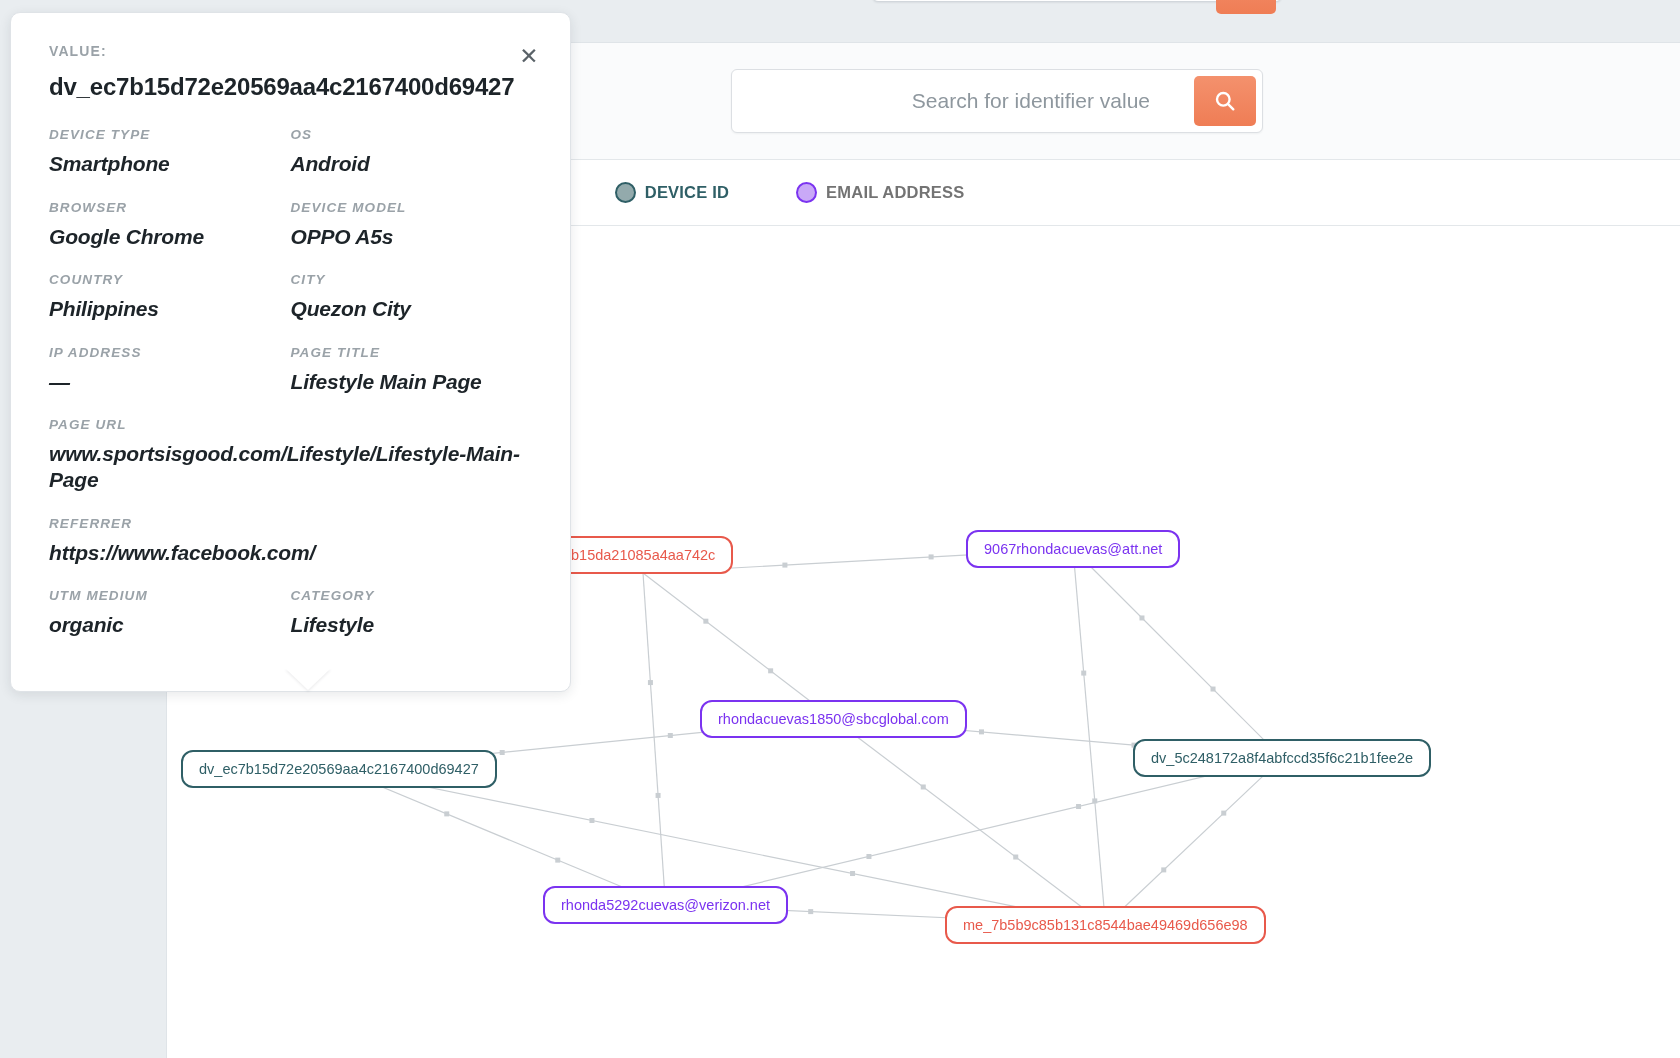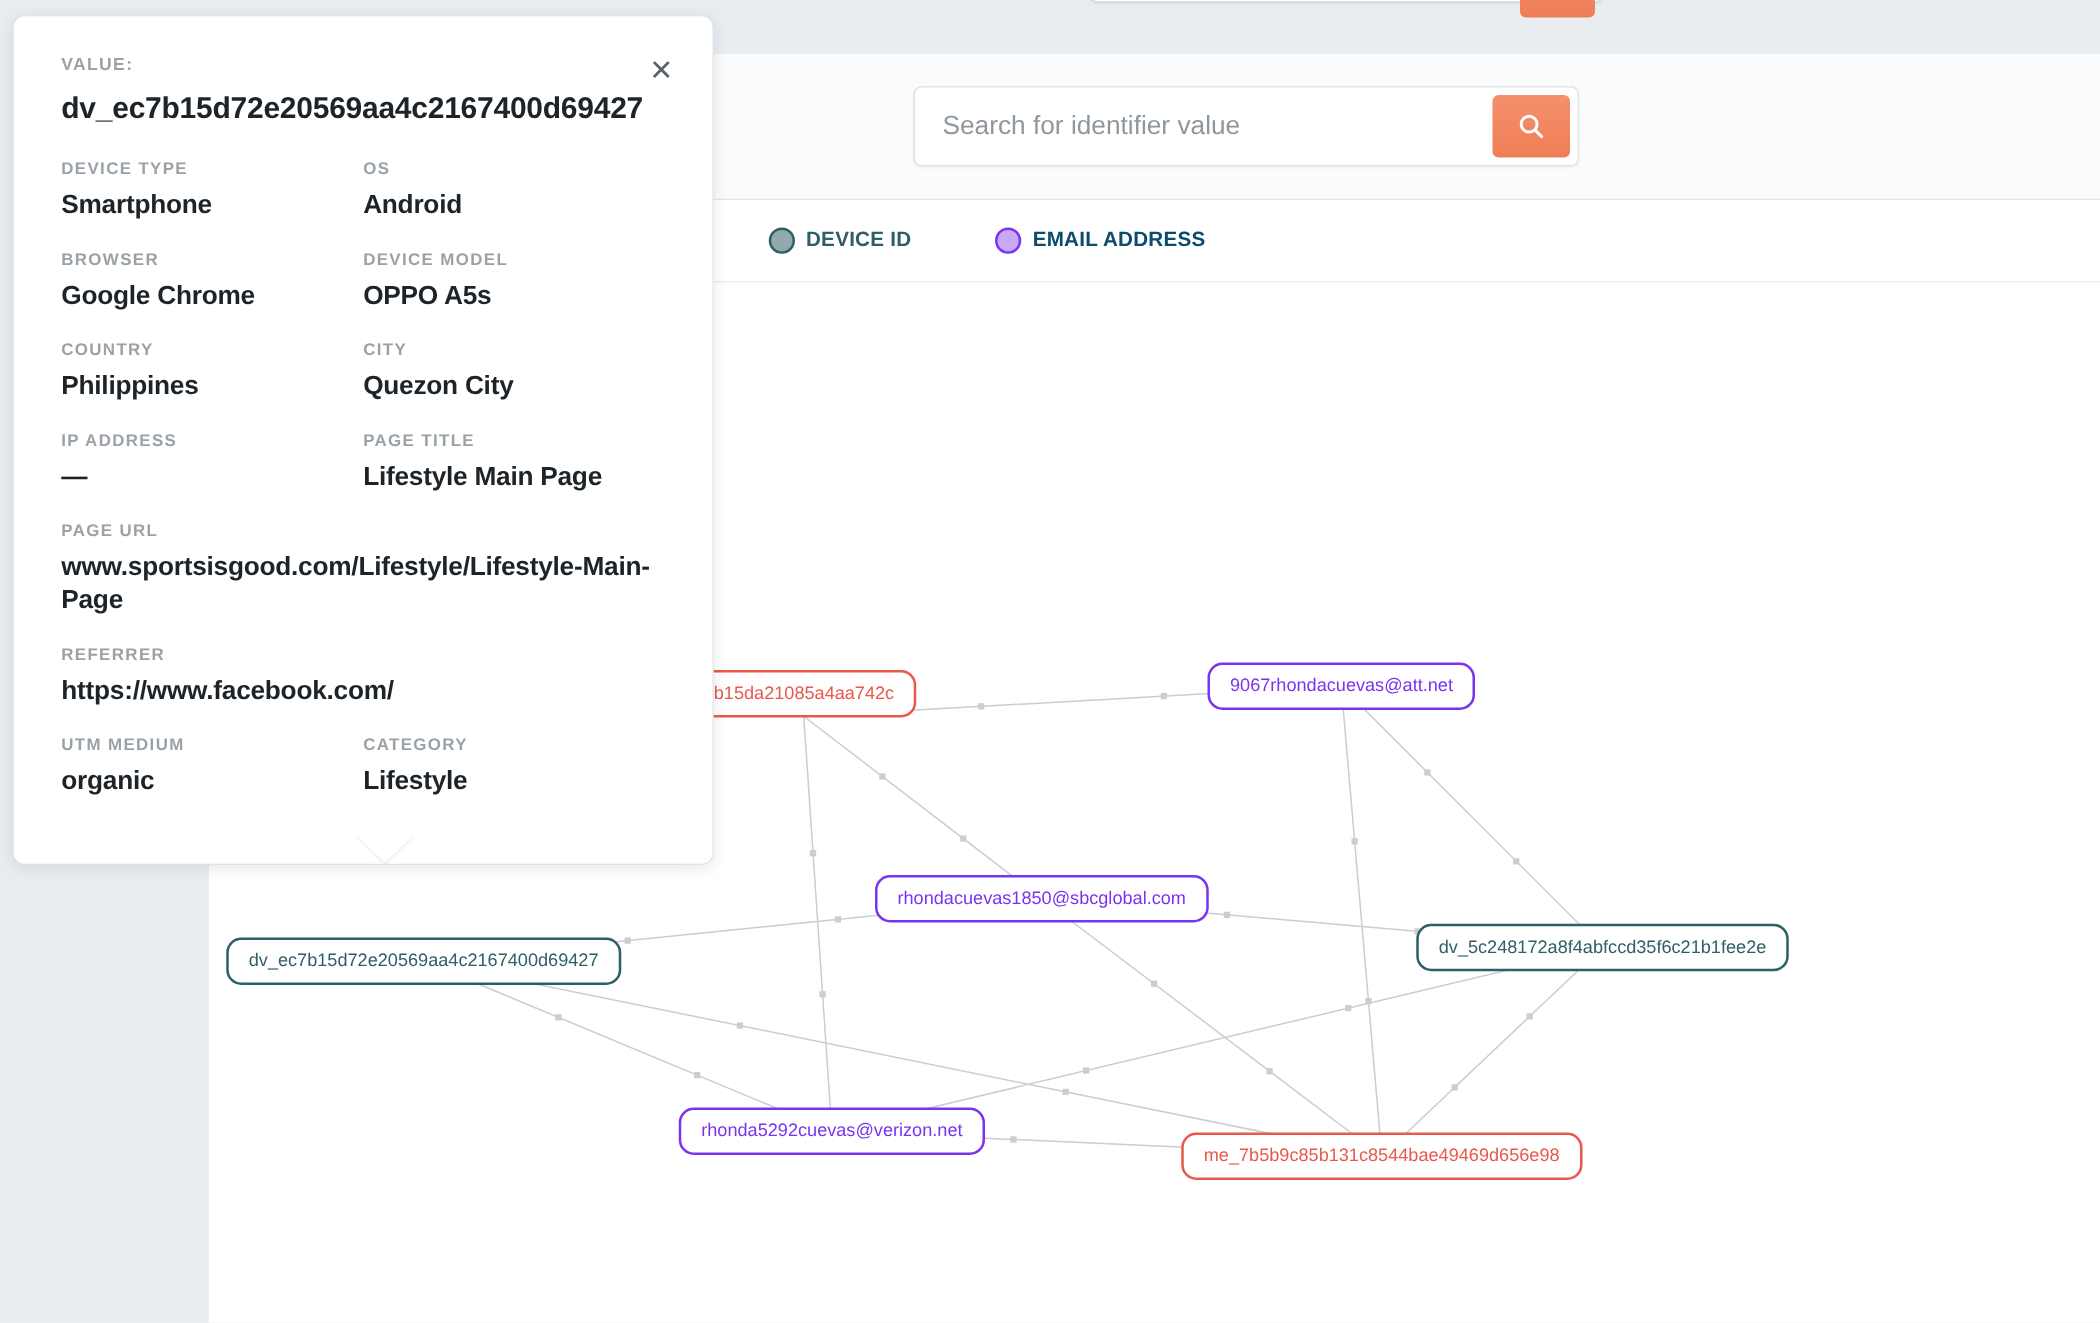--- a/index.html
+++ b/index.html
@@ -51,21 +51,21 @@
     background: #ffffff;
     border: 1px solid #dcdfe3;
     border-radius: 6px;
     box-shadow: 0 1px 2px rgba(20,30,40,.05);
   }
   .search-input {
     position: absolute; left: 20px; top: 0;
     width: 400px; height: 62px;
     border: 0; outline: none; background: transparent;
     font-family: "Liberation Sans", sans-serif;
-    font-size: 21px; color: #2a3338;
+    font-size: 21px; color: #2a3338; text-align: right;
   }
   .search-input::placeholder { color: #8e979e; }
   .search-btn {
     position: absolute; right: 6px; top: 6px;
     width: 62px; height: 50px;
     background: linear-gradient(180deg,#f4916d 0%,#ef7d55 100%);
     border: 0; border-radius: 5px; cursor: pointer;
     display: flex; align-items: center; justify-content: center;
   }
   .search-btn svg { display: block; }
@@ -87,21 +87,21 @@
   }
   .legend-dot {
     width: 21px; height: 21px; border-radius: 50%;
     border: 2.5px solid;
     display: inline-block;
   }
   .lg-web   { color: #e8594b; }
   .lg-web .legend-dot   { border-color: #e8594b; background: #f3b0a8; }
   .lg-dev   { color: #2f5f66; }
   .lg-dev .legend-dot   { border-color: #2f5f66; background: #93aaac; }
-  .lg-mail  { color: #0c4a6e; justify-content: center; }
+  .lg-mail  { color: #737373; justify-content: center; }
   .lg-mail .legend-dot  { border-color: #7b33f0; background: #c9a9f7; }
 
   
   .graph-canvas {
     position: absolute; left: 0; top: 183px;
     width: 1514px; height: 833px;
     background: #ffffff; overflow: hidden;
   }
   .graph-canvas svg { position: absolute; left: 0; top: 0; }
 
@@ -151,21 +151,21 @@
     padding: 0;
   }
   .tt-valuelabel {
     font-size: 14px; font-weight: bold; color: #9aa2a8;
     letter-spacing: 1.1px; margin-bottom: 14px;
   }
   .tt-value {
     font-size: 24px; font-weight: bold; color: #1d2429;
     letter-spacing: -.2px; margin-bottom: 26px; word-break: break-all;
   }
-  .tt-grid { display: flex; flex-wrap: wrap; }
+  .tt-grid { display: flex; flex-wrap: wrap; font-style: italic; }
   .tt-cell { width: 50%; margin-bottom: 23px; }
   .tt-cell.full { width: 100%; }
   .tt-key {
     font-size: 13.5px; font-weight: bold; color: #9aa2a8;
     letter-spacing: 1.1px; margin-bottom: 9px; text-transform: uppercase;
   }
   .tt-val {
     font-size: 21px; font-weight: bold; color: #1d2429;
     letter-spacing: -.2px; line-height: 1.22; word-break: break-word;
   }

